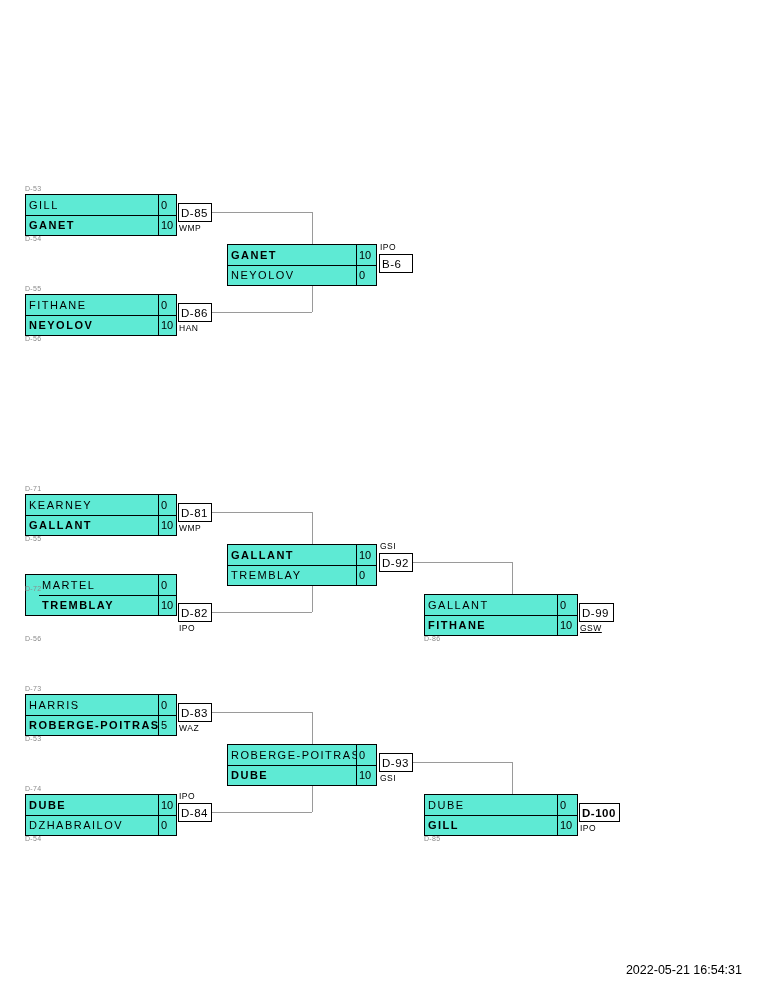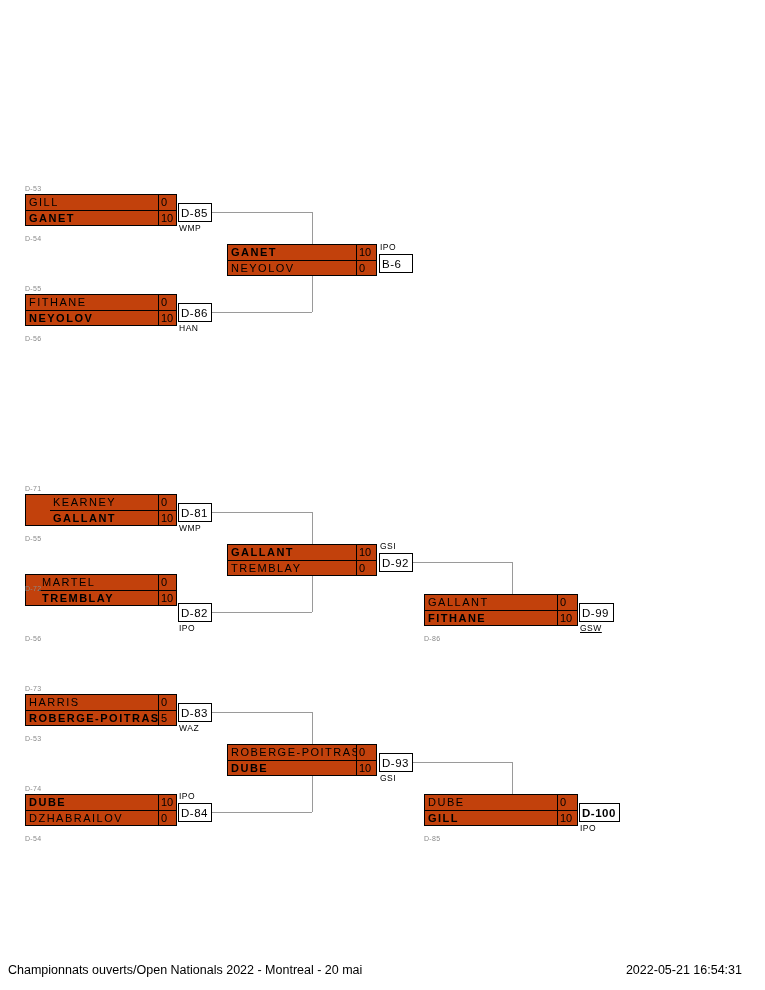--- a/index.html
+++ b/index.html
@@ -1,22 +1,22 @@
 <!DOCTYPE html>
 <html><head>
 <meta charset="utf-8">
 <style>
   html,body{margin:0;padding:0;background:#ffffff;}
   body{width:765px;height:990px;position:relative;font-family:"Liberation Sans","DejaVu Sans",sans-serif;color:#000;}
   .page{position:absolute;inset:0;background:#fff;overflow:hidden;}
   .title{position:absolute;top:20px;left:0;width:765px;text-align:center;
          font-size:28px;font-weight:bold;letter-spacing:1px;}
   .line{position:absolute;background:#9a9a9a;}
-  .pairbox{position:absolute;background:#c2410c;border:1px solid #000;box-sizing:border-box;
-           display:flex;flex-direction:column;height:32px;}
+  .pairbox{position:absolute;background:#5eead4;border:1px solid #000;box-sizing:border-box;
+           display:flex;flex-direction:column;height:42px;}
   .frow{flex:1;display:flex;align-items:stretch;min-height:0;}
   .frow.top{border-bottom:1px solid #000;}
   .fname{flex:1;display:flex;align-items:center;padding-left:3px;
          font-size:11px;letter-spacing:1.5px;white-space:nowrap;overflow:hidden;}
   .fname.win{font-weight:bold;}
   .fscore{display:flex;align-items:center;padding-left:2px;border-left:1px solid #000;
           font-size:11px;box-sizing:border-box;}
   .matchbox{position:absolute;background:#fff;border:1px solid #000;box-sizing:border-box;
             height:19px;display:flex;align-items:center;padding-left:2px;
             font-size:11.5px;letter-spacing:0.5px;}
@@ -76,21 +76,21 @@
           <div class="fname win">GANET</div>
           <div class="fscore" style="width: 20px;">10</div>
         </div>
         <div class="frow">
           <div class="fname">NEYOLOV</div>
           <div class="fscore" style="width: 20px;">0</div>
         </div>
       </div>
       <div class="matchbox" style="left: 379px; top: 254px; width: 34px;">B-6</div>
       <div class="wincode" style="left: 380px; top: 242px;">IPO</div>
-      <div class="pairbox" style="left: 25px; top: 494px; width: 152px; padding-left: 24px;">
+      <div class="pairbox" style="left: 25px; top: 494px; width: 152px;">
         <div class="frow top">
           <div class="fname">KEARNEY</div>
           <div class="fscore" style="width: 18px;">0</div>
         </div>
         <div class="frow">
           <div class="fname win">GALLANT</div>
           <div class="fscore" style="width: 18px;">10</div>
         </div>
       </div>
       <div class="matchbox" style="left: 178px; top: 503px; width: 34px;">D-81</div>
@@ -183,15 +183,14 @@
         </div>
         <div class="frow">
           <div class="fname win">GILL</div>
           <div class="fscore" style="width: 20px;">10</div>
         </div>
       </div>
       <div class="matchbox" style="left: 579px; top: 803px; width: 41px; font-weight: bold;">D-100</div>
       <div class="wincode" style="left: 580px; top: 823px;">IPO</div>
       <div class="slottag" style="left: 424px; top: 835px;">D-85</div>
     </div>
-  <div class="footer-left">Championnats ouverts/Open Nationals 2022 - Montreal - 20 mai</div>
   <div class="footer-right">2022-05-21 16:54:31</div>
 </div>
 
 </body></html>

